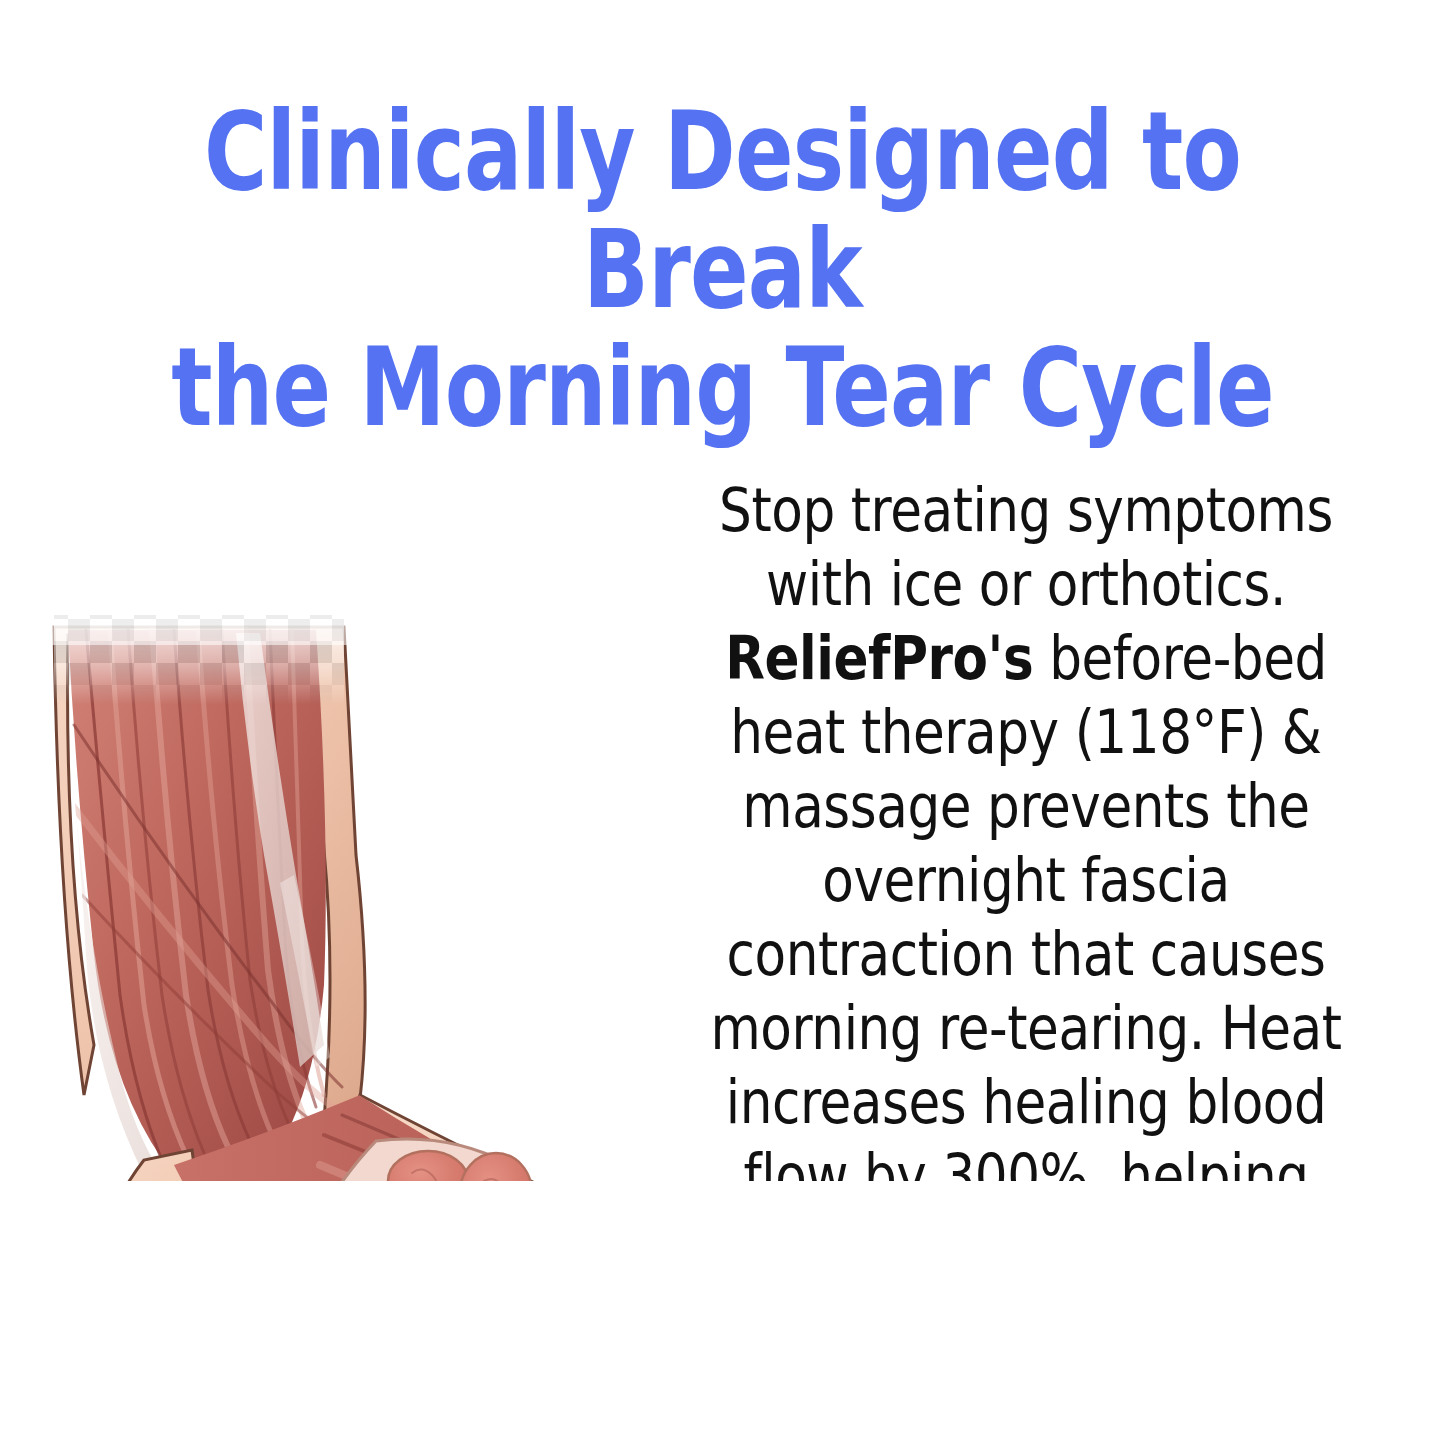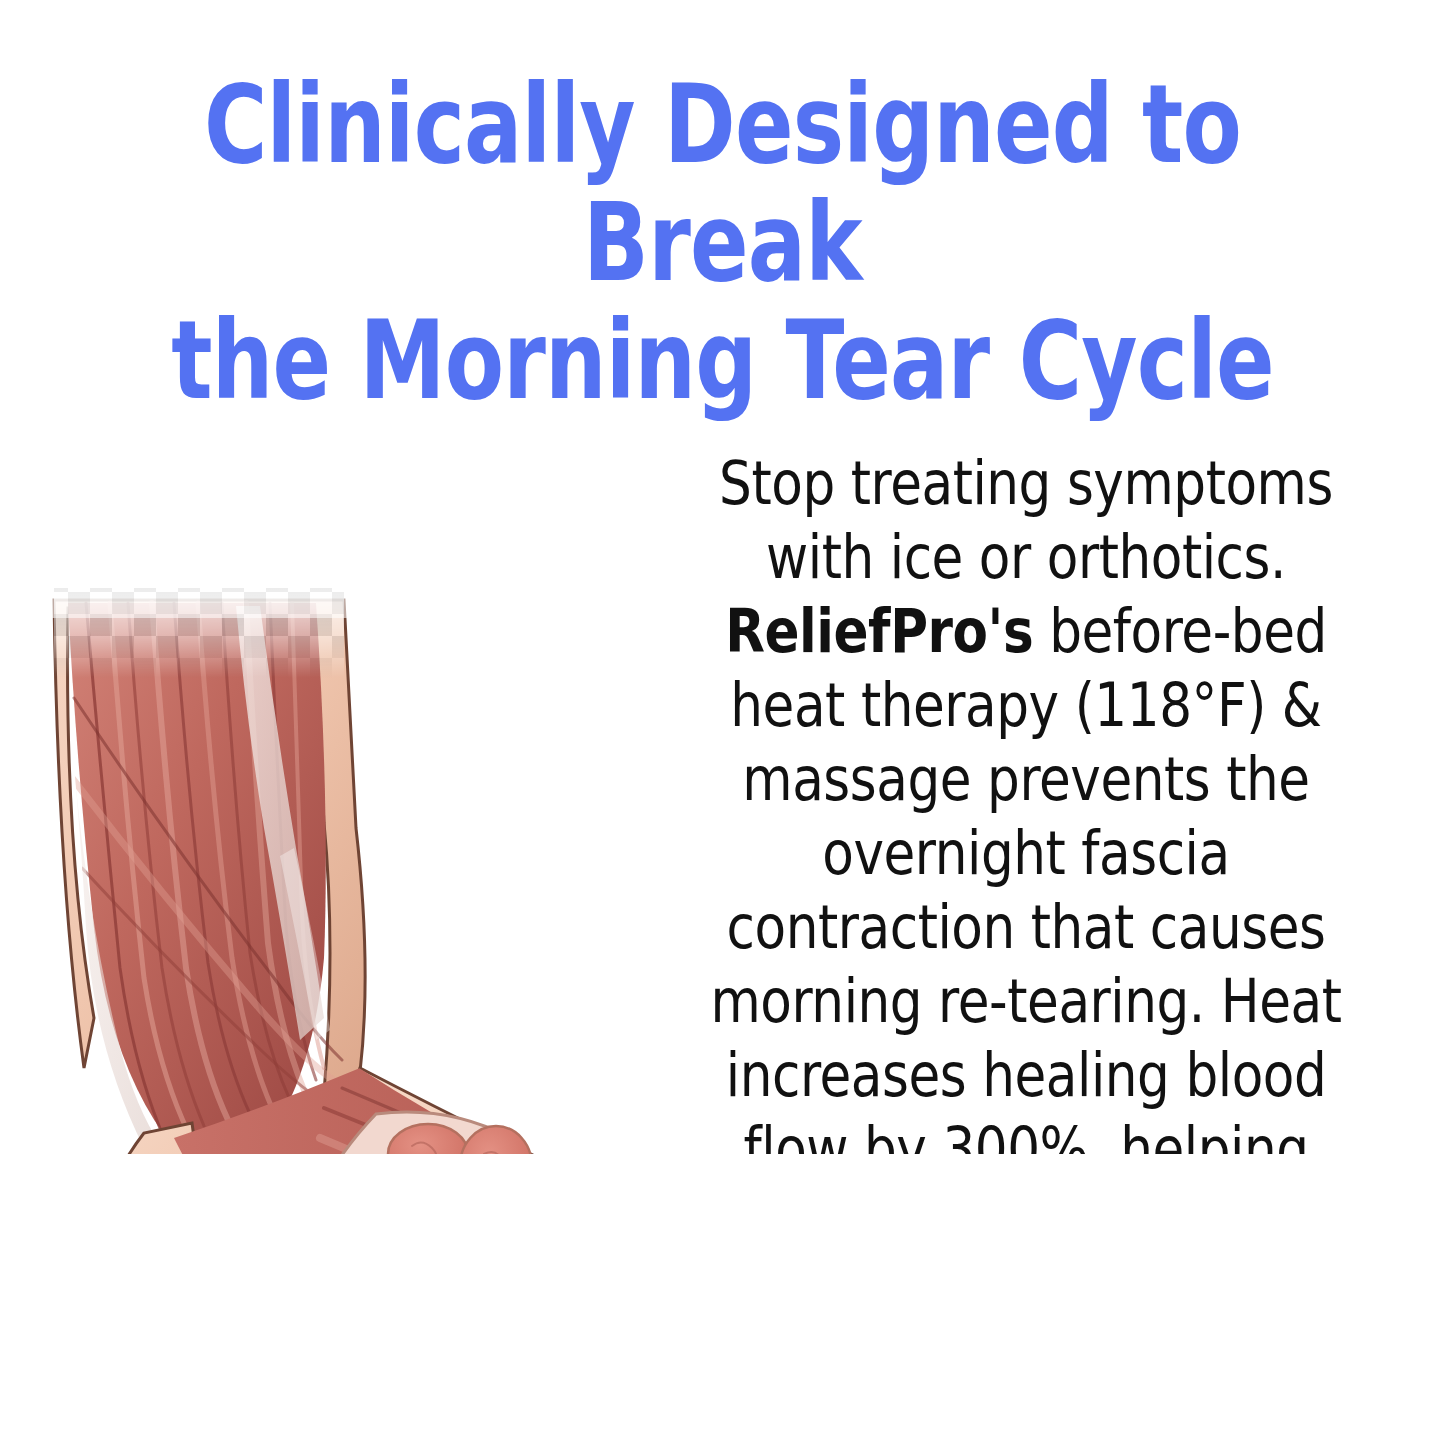--- a/index.html
+++ b/index.html
@@ -7,20 +7,21 @@
     padding: 0;
     background: #ffffff;
   }
   #page {
     position: relative;
     width: 1445px;
     height: 1154px;
     background: #ffffff;
     overflow: hidden;
     font-family: "Liberation Sans", sans-serif;
+    margin-top: 27px;
   }
 
   
   #headline {
     position: absolute;
     left: 0;
     top: -6px;
     width: 1445px;
     text-align: center;
     color: #5472f2;

